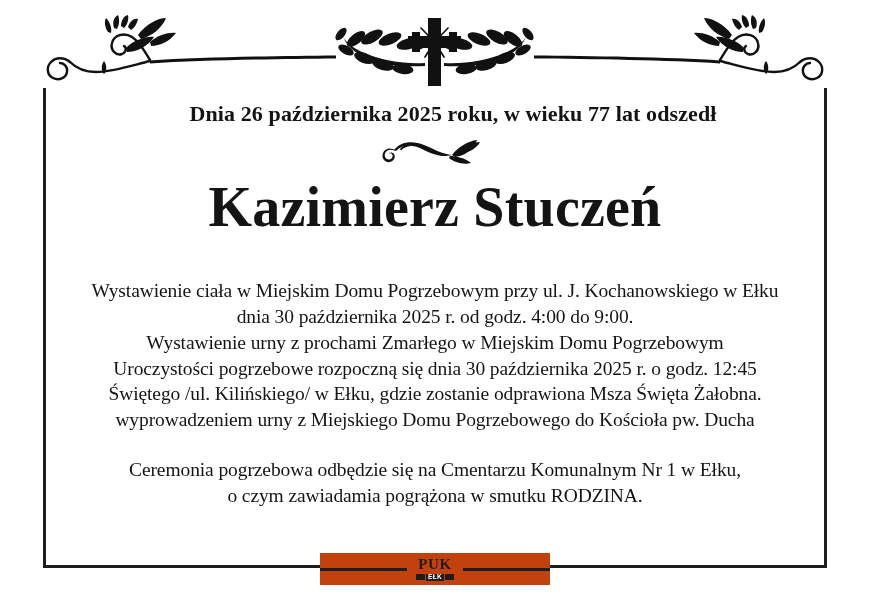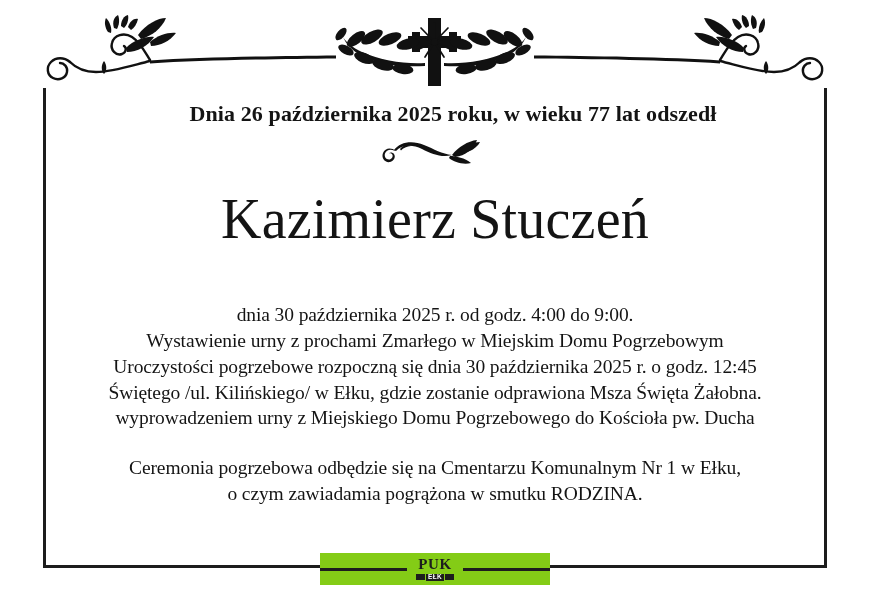--- a/index.html
+++ b/index.html
@@ -67,24 +67,24 @@
   }
 
   .mini-flourish {
     margin: 8px auto 0;
     width: 110px;
     height: 30px;
   }
   .mini-flourish svg { display: block; width: 110px; height: 30px; }
 
   .deceased-name {
-    margin: 12px;
+    margin: 0;
     padding-top: 12px;
     font-size: 56px;
-    font-weight: normal;
+    font-weight: bold;
     line-height: 1.05;
     letter-spacing: 0.2px;
   }
 
   .body-block {
     margin: 0;
     padding-top: 42px;
   }
   .body-line {
     font-size: 19.5px;
@@ -99,21 +99,21 @@
     position: absolute;
     left: 50%;
     top: 553px;
     transform: translateX(-50%);
     width: 230px;
     height: 32px;
     display: flex;
     align-items: center;
     justify-content: center;
     gap: 9px;
-    background: #84cc16;
+    background: #c2410c;
   }
   .logo-rule {
     flex: 1 1 auto;
     height: 3px;
     background: #1d1d1d;
   }
   .logo-mark {
     flex: 0 0 auto;
     display: flex;
     flex-direction: column;
@@ -285,20 +285,21 @@
           <path d="M72,19 C78,11 88,5 97,4 C94,13 85,20 75,21 Z"></path>
           <path d="M70,20 C76,20 85,22 91,27 C83,29 74,26 69,22 Z"></path>
           <path d="M80,14 C86,9 94,6 100,6 C97,12 90,16 82,17 Z"></path>
         </g>
       </svg>
     </div>
 
     <h1 class="deceased-name">Kazimierz Stuczeń</h1>
 
     <div class="body-block">
+      <div class="body-line">Wystawienie ciała w Miejskim Domu Pogrzebowym przy ul. J. Kochanowskiego w Ełku</div>
       <div class="body-line">dnia 30 października 2025 r. od godz. 4:00 do 9:00.</div>
       <div class="body-line">Wystawienie urny z prochami Zmarłego w Miejskim Domu Pogrzebowym</div>
       <div class="body-line">Uroczystości pogrzebowe rozpoczną się dnia 30 października 2025 r. o godz. 12:45</div>
       <div class="body-line">Świętego /ul. Kilińskiego/ w Ełku, gdzie zostanie odprawiona Msza Święta Żałobna.</div>
       <div class="body-line">wyprowadzeniem urny z Miejskiego Domu Pogrzebowego do Kościoła pw. Ducha</div>
 
       <div class="para-gap"></div>
 
       <div class="body-line">Ceremonia pogrzebowa odbędzie się na Cmentarzu Komunalnym Nr 1 w Ełku,</div>
       <div class="body-line">o czym zawiadamia pogrążona w smutku RODZINA.</div>

